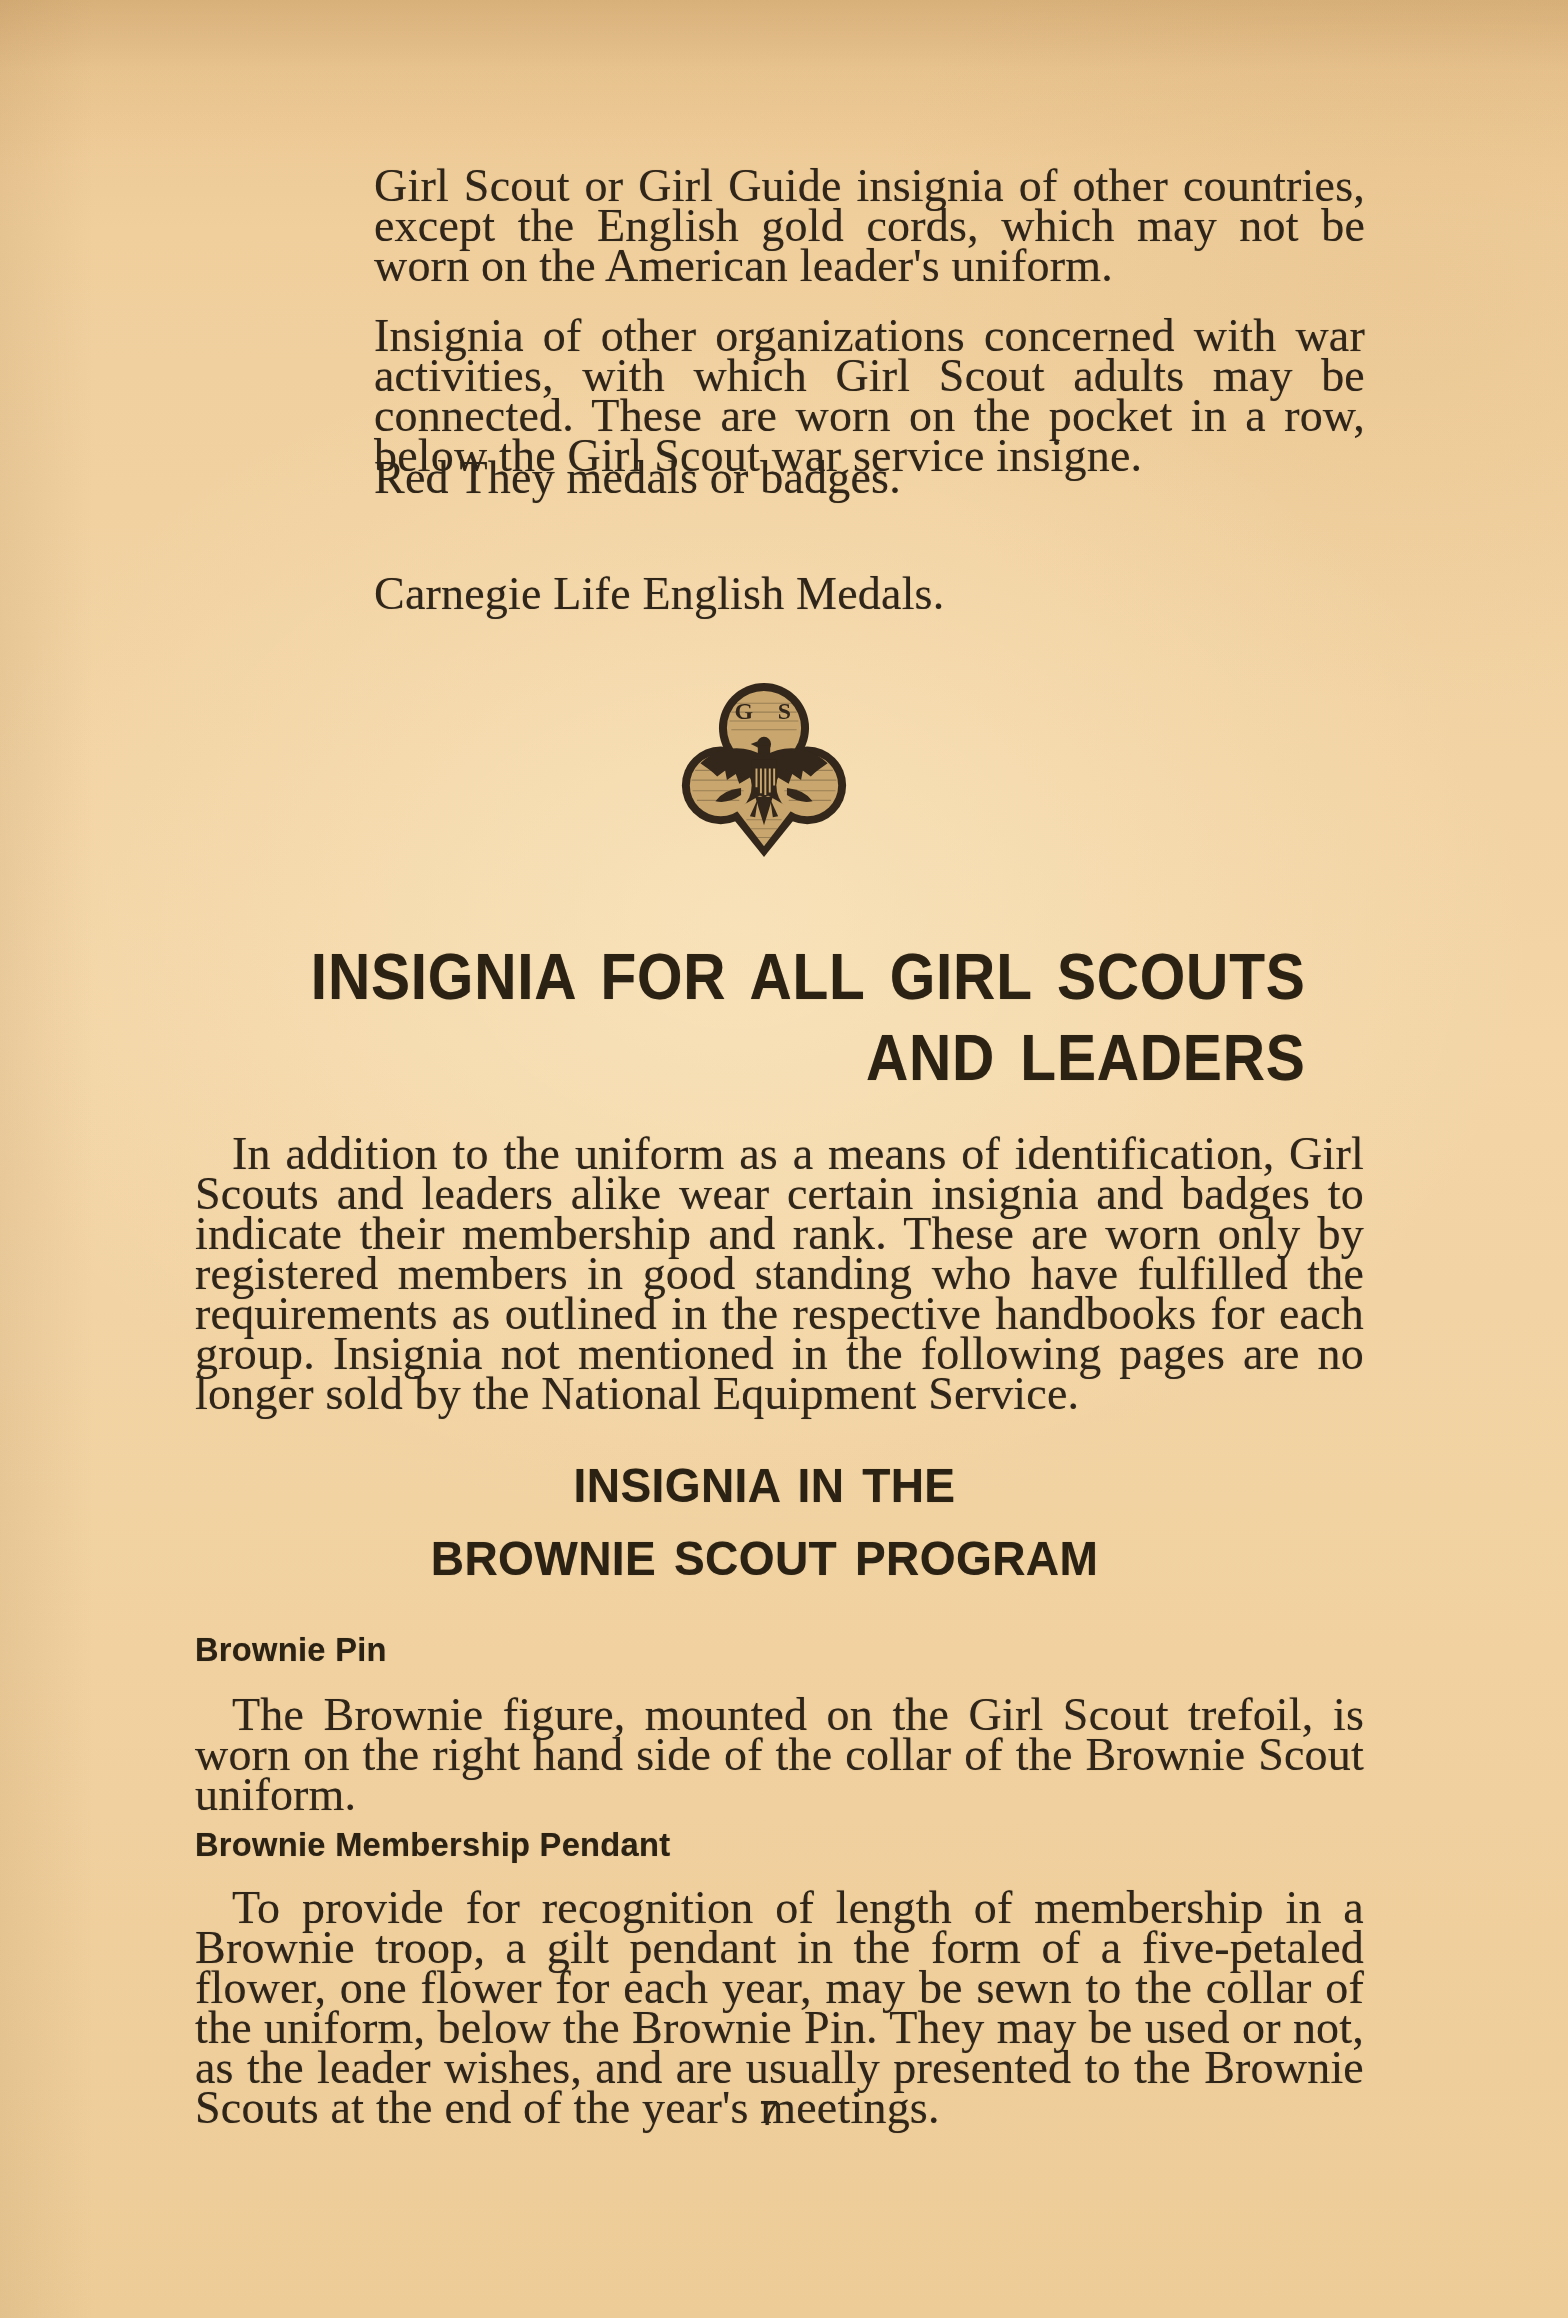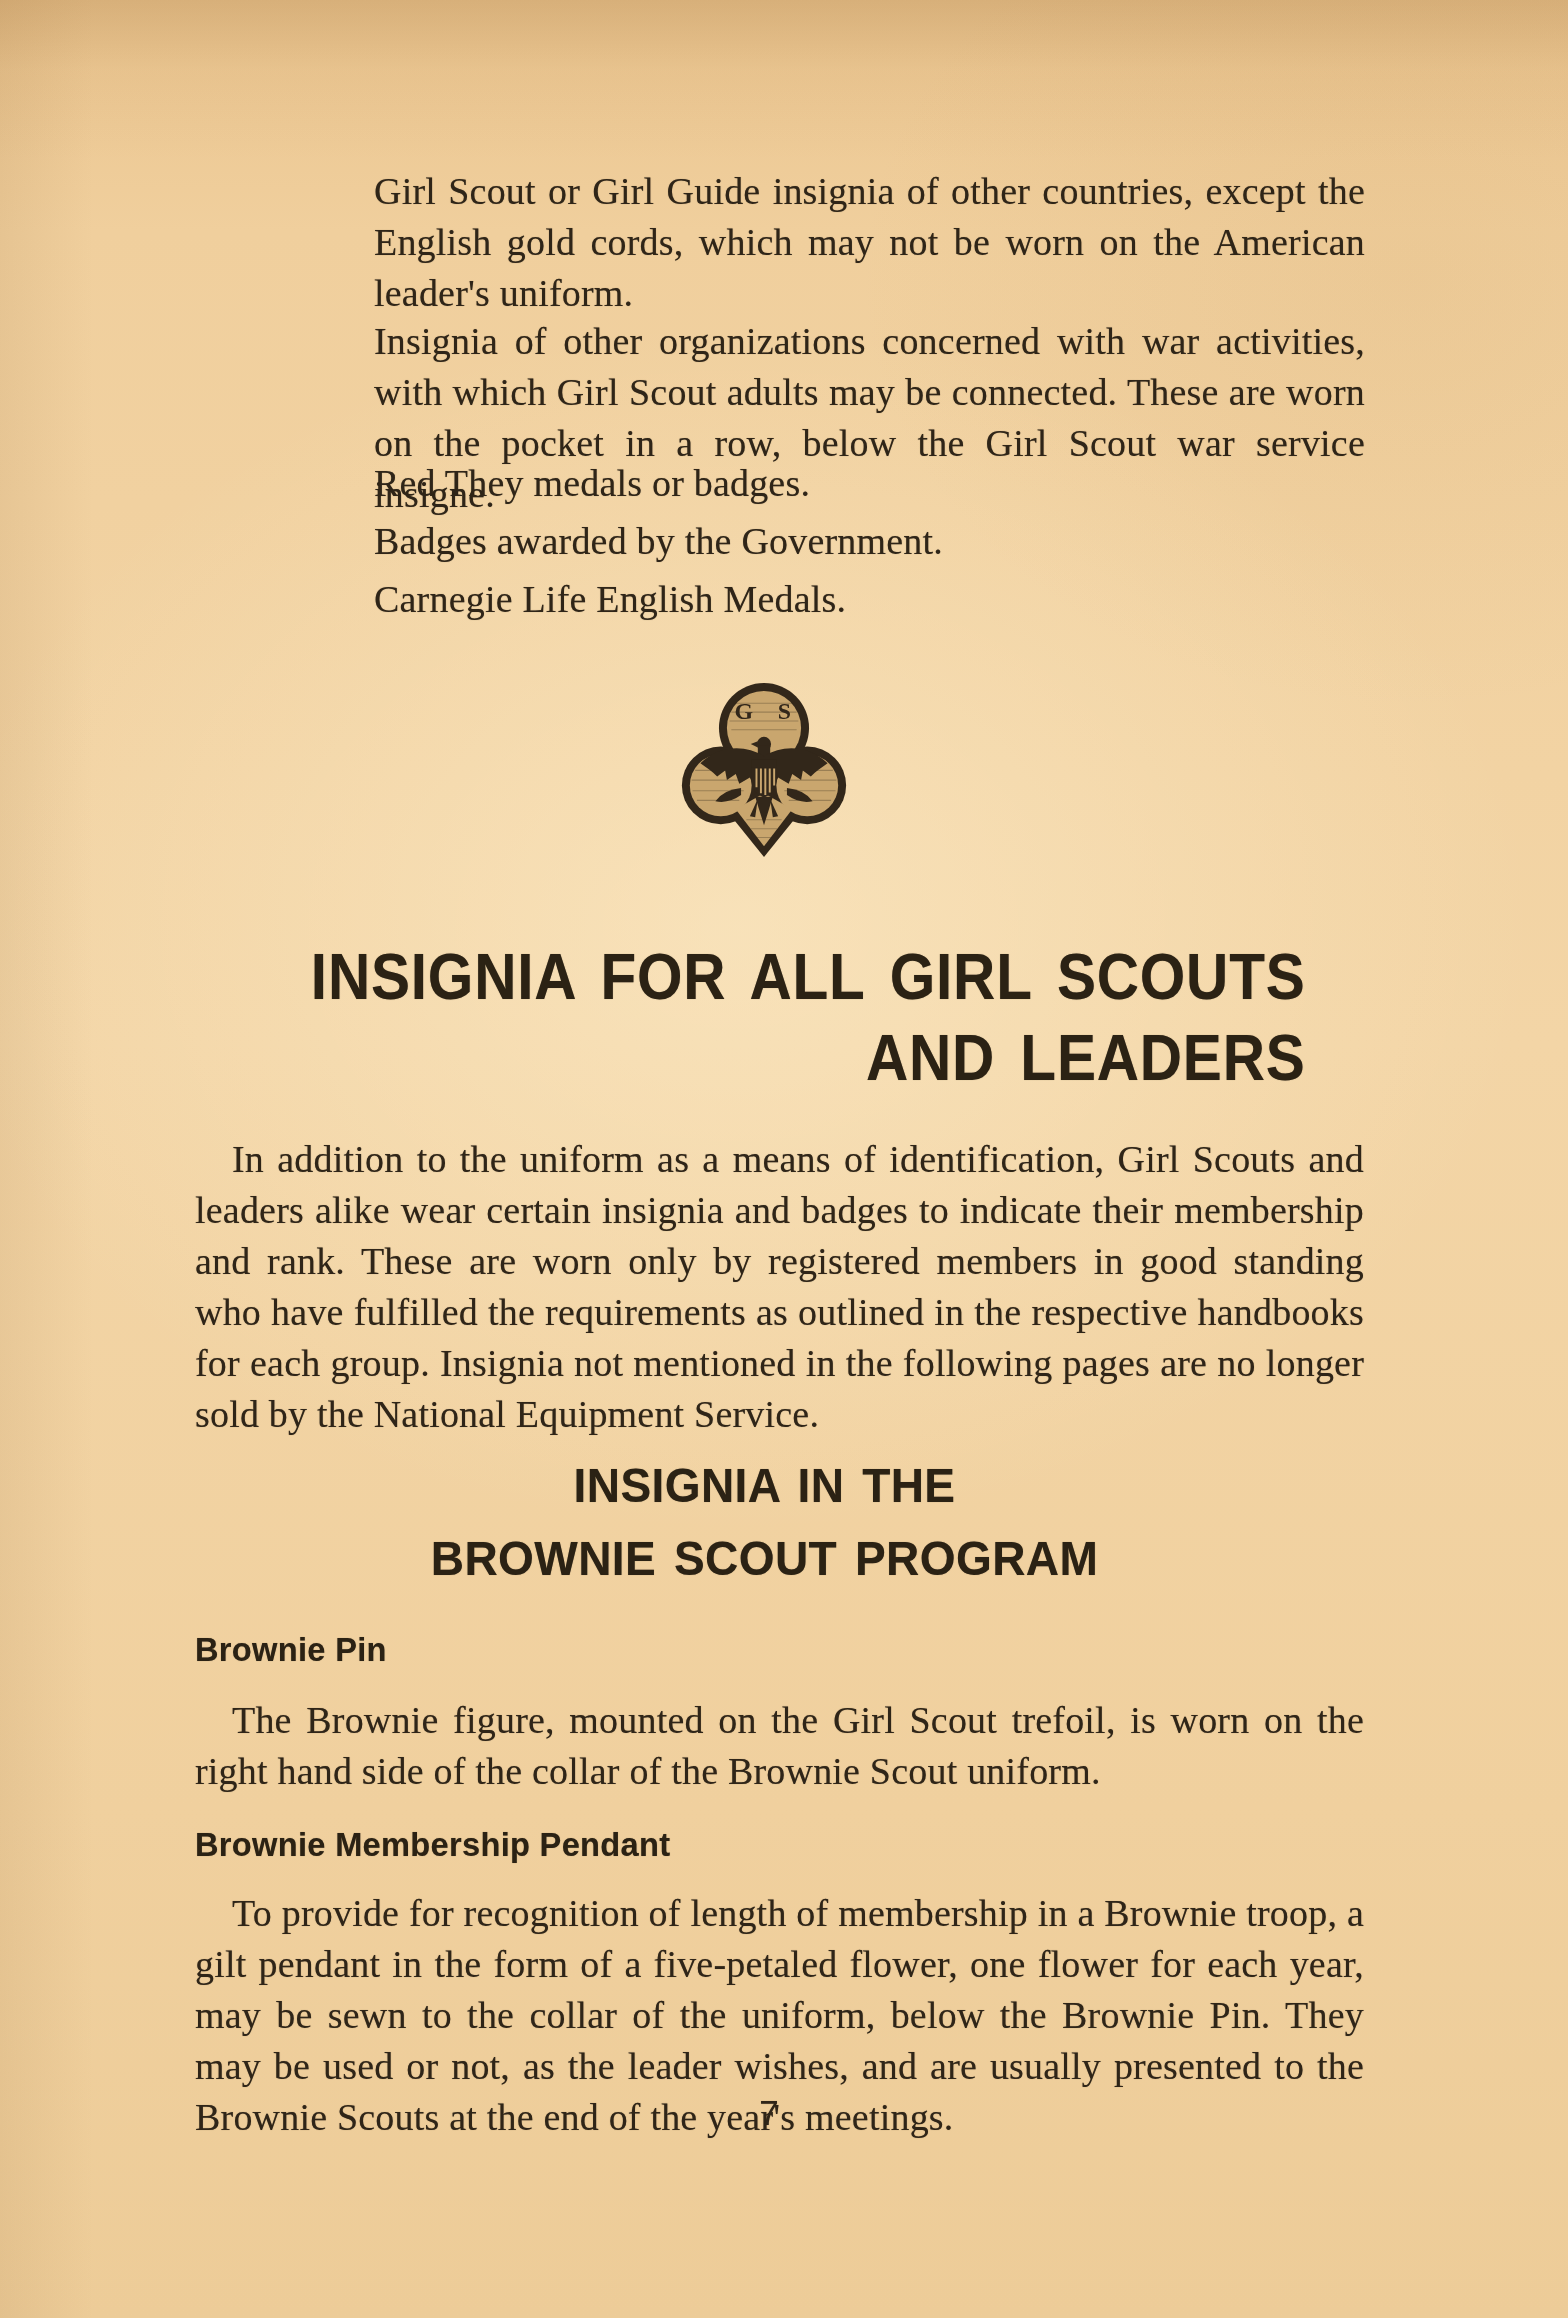--- a/index.html
+++ b/index.html
@@ -14,22 +14,22 @@
     background:
       linear-gradient(180deg, rgba(150,104,50,0.22) 0%, rgba(150,104,50,0.05) 3%, rgba(150,104,50,0) 7%),
       linear-gradient(90deg, rgba(140,96,46,0.10) 0%, rgba(140,96,46,0) 6%),
       radial-gradient(ellipse 1106px 840px at 47% 40%, rgba(255,242,210,0.45), rgba(255,242,210,0) 72%),
       radial-gradient(ellipse 796px 619px at 90% 12%, rgba(190,140,75,0.10), rgba(190,140,75,0) 70%),
       linear-gradient(180deg, #eac48e 0%, #f0cf9d 10%, #f3d5a6 45%, #f0d09e 78%, #edcc98 100%);
   }
   .ink { text-shadow: 0 0 0.9px rgba(47,37,24,0.45); }
   .block { position: absolute; }
   .body-text {
-    font-size: 38px;
-    line-height: 51px;
+    font-size: 46px;
+    line-height: 40px;
     text-align: justify;
     letter-spacing: 0.2px;
   }
   .indent-first { text-indent: 37px; }
   .intro-item { left: 374px; width: 991px; }
   .full-col { left: 195px; width: 1169px; }
   .h1 {
     left: 195px; width: 1169px; top: 936px;
     font-family: "Liberation Sans", "DejaVu Sans", sans-serif;
     font-weight: 700;
@@ -75,21 +75,20 @@
   .emblem svg { width: 100%; height: 100%; filter: blur(0.4px); }
 </style>
 </head>
 <body>
 
 <div class="page">
 
   <p class="block body-text intro-item ink" style="top:166px">Girl Scout or Girl Guide insignia of other countries, except the English gold cords, which may not be worn on the American leader's uniform.</p>
   <p class="block body-text intro-item ink" style="top:316px">Insignia of other organizations concerned with war activities, with which Girl Scout adults may be connected.  These are worn on the pocket in a row, below the Girl Scout war service insigne.</p>
   <p class="block body-text intro-item ink" style="top:458px">Red They medals or badges.</p>
-  <p class="block body-text intro-item ink" style="top:516px">Badges awarded by the Government.</p>
   <p class="block body-text intro-item ink" style="top:574px">Carnegie Life English Medals.</p>
 
   <div class="block emblem">
     <svg viewBox="0 0 188 198" xmlns="http://www.w3.org/2000/svg">
       <g>
         <g fill="#32271a">
           <circle cx="94" cy="52" r="51"></circle>
           <circle cx="45" cy="117" r="44"></circle>
           <circle cx="143" cy="117" r="44"></circle>
           <path d="M52 146 L94 198 L136 146 L94 120 Z"></path>

